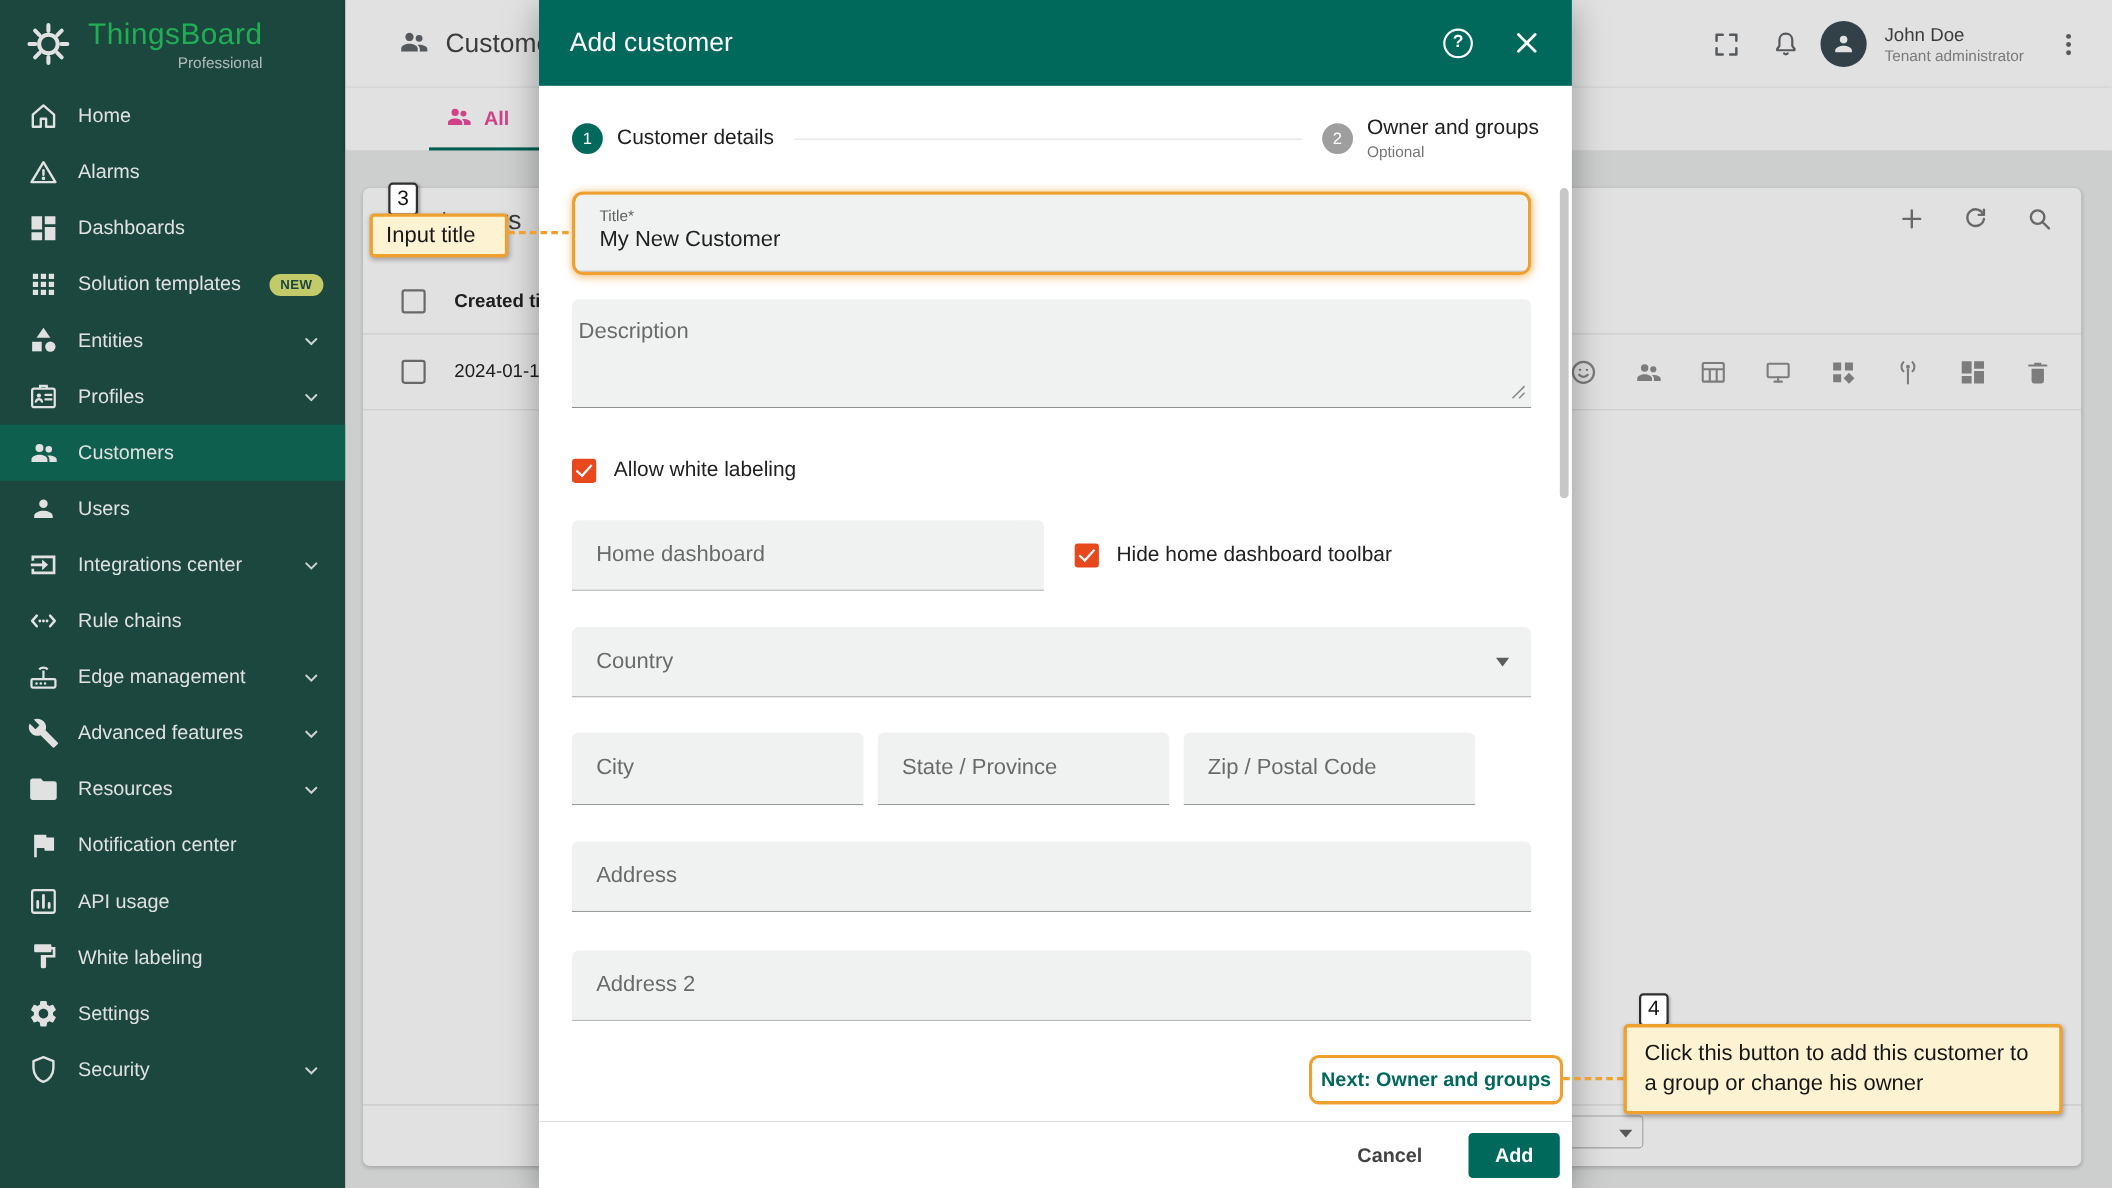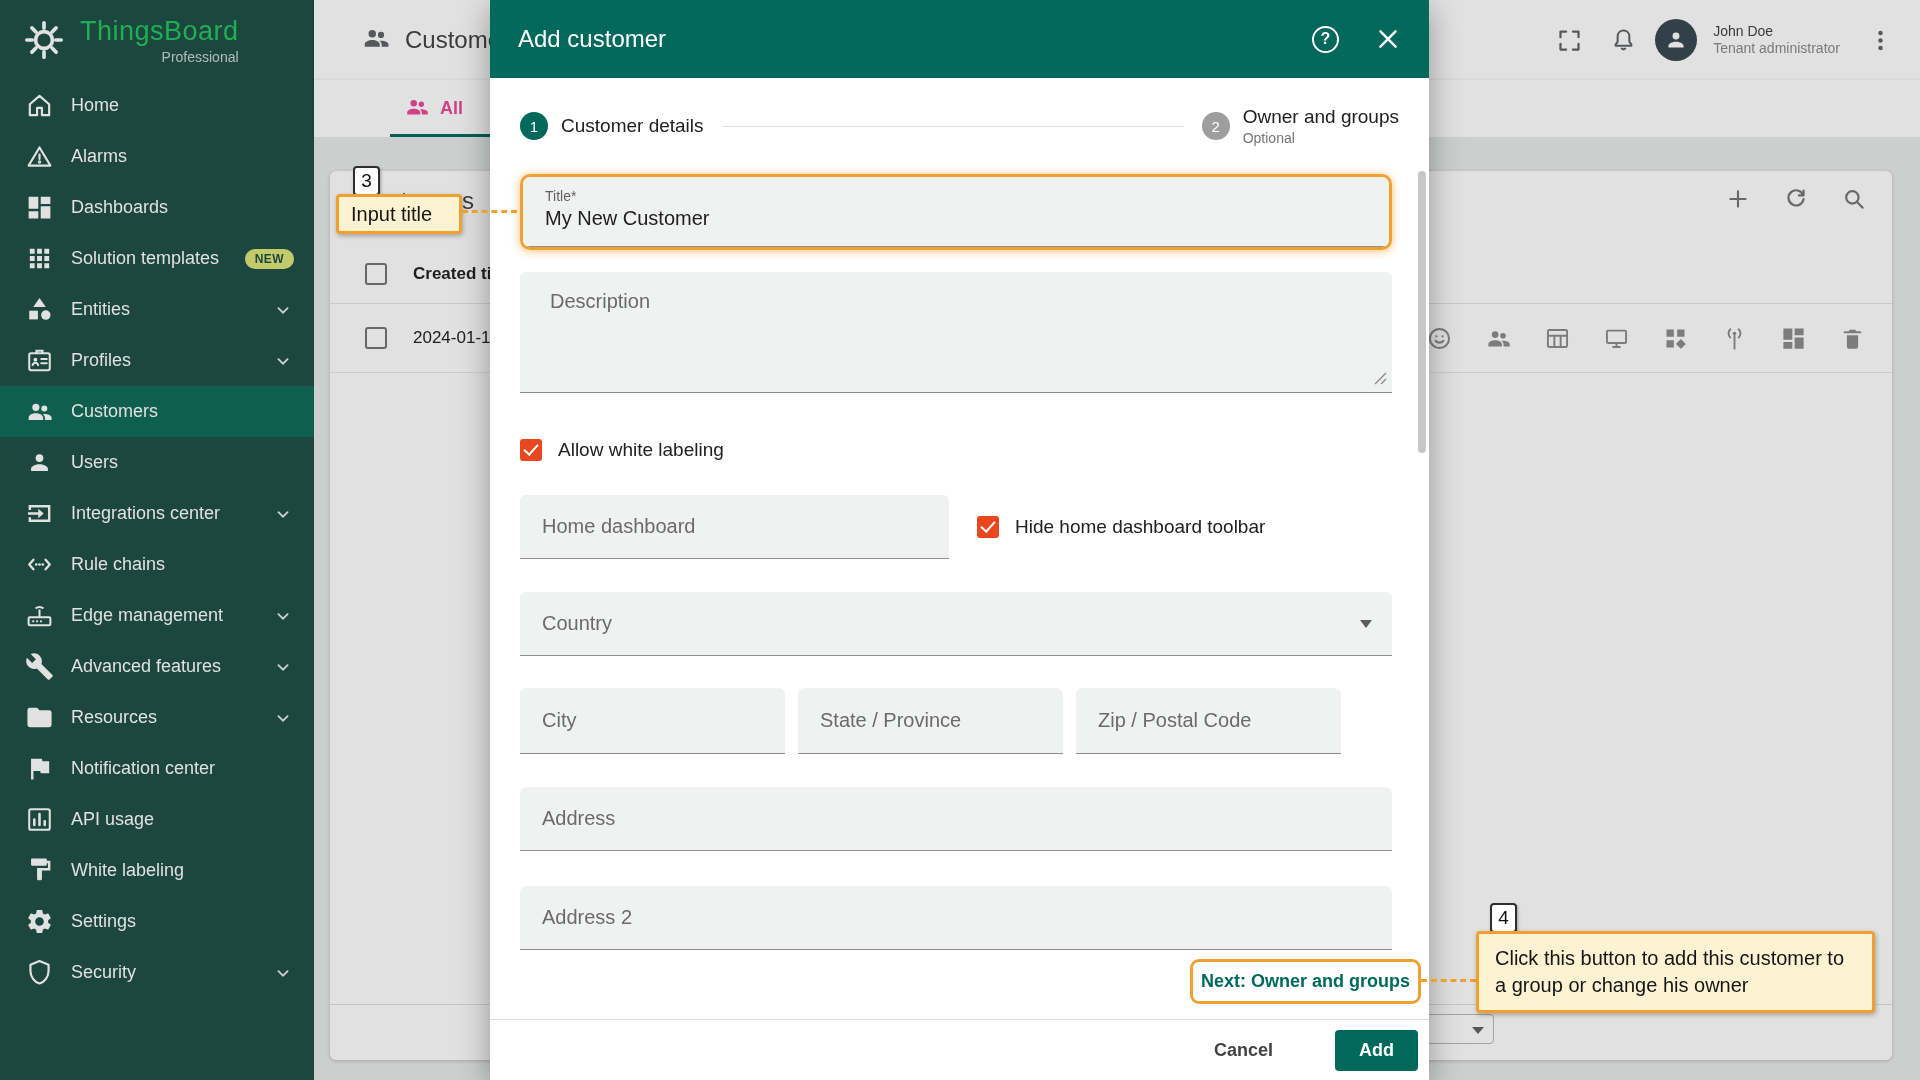--- a/index.html
+++ b/index.html
@@ -26,21 +26,21 @@
   
   .topbar{position:absolute;left:314px;top:0;right:0;height:80px;background:#fff;box-shadow:0 1px 3px rgba(0,0,0,.2);z-index:1}
   .tb-title-group{position:absolute;left:47px;top:0;height:80px;display:flex;align-items:center;gap:14px;color:#5f6368}
   .tb-title{font-size:24px;color:#424242;font-weight:normal;white-space:nowrap}
   .tb-right{position:absolute;right:18px;top:0;height:80px;display:flex;align-items:center;gap:10px}
   .tbtn{width:44px;height:44px;display:flex;align-items:center;justify-content:center;color:#5f6368;background:none;border:0;cursor:pointer}
   .tbtn svg{width:27px;height:27px}
   .avatar{width:42px;height:42px;border-radius:50%;background:#37474f;display:flex;align-items:center;justify-content:center;color:#fff}
   .avatar svg{width:26px;height:26px}
   .user-block{margin:0 8px 0 6px;line-height:1.25}
-  .user-name{font-size:14px;color:#424242}
+  .user-name{font-size:17px;color:#424242}
   .user-role{font-size:14px;color:#8a8a8a}
 
   
   .tabstrip{position:absolute;left:314px;top:80px;right:0;height:57px;background:#fff;box-shadow:0 1px 4px rgba(0,0,0,.18);z-index:1}
   .tab-all{position:absolute;left:90px;top:0;bottom:0;display:flex;align-items:center;gap:10px;color:#ec4899;cursor:pointer}
   .tab-all .tab-label{font-size:18px;font-weight:bold}
   .tab-underline{position:absolute;left:76px;bottom:0;width:120px;height:3px;background:#00695c}
 
   
   .content{position:absolute;left:314px;top:137px;right:0;bottom:0;background:#e9ebea;z-index:1}
@@ -83,41 +83,41 @@
   .step2-sub{font-size:14px;color:#757575}
   .dialog-body{position:relative;padding:0 37px 0 30px}
   .ffield{background:#f0f2f1;border-bottom:1px solid #8f8f8f;border-radius:6px 6px 0 0;display:flex;align-items:center;padding:0 22px;position:relative}
   .finput{border:0;background:transparent;outline:none;font-family:inherit;font-size:20px;color:#212121;width:100%}
   .finput::placeholder{color:#6a6a6a;opacity:1}
   .title-ring{border:3px solid #efa02f;border-radius:10px;box-shadow:0 1px 8px rgba(239,160,47,.7);overflow:hidden}
   .title-field{display:block;height:70px;padding:11px 22px 0;border-bottom:1px solid #8f8f8f}
   .flabel{font-size:14px;color:#5f5f5f}
   .title-input{margin-top:3px;font-size:20px}
   .desc-wrap{position:relative;margin-top:22px}
-  .desc{display:block;width:100%;height:121px;padding:18px 30px;resize:none;border:0;border-bottom:1px solid #8f8f8f;background:#f0f2f1;border-radius:6px 6px 0 0;font-family:inherit;font-size:20px;color:#212121;outline:none}
+  .desc{display:block;width:100%;height:99px;padding:18px 6px;resize:none;border:0;border-bottom:1px solid #8f8f8f;background:#f0f2f1;border-radius:6px 6px 0 0;font-family:inherit;font-size:20px;color:#212121;outline:none}
   .desc::placeholder{color:#6a6a6a;opacity:1}
   .resize-corner{position:absolute;right:5px;bottom:8px;color:#8a8a8a}
   .cb-row{display:flex;align-items:center;gap:16px;margin-top:43px;height:27px;cursor:pointer}
   .cbx{width:22px;height:22px;border-radius:3px;background:#e8481e;position:relative;flex:none}
   .cbx::after{content:"";position:absolute;left:7px;top:2px;width:6px;height:12px;border:solid #fff;border-width:0 2.6px 2.6px 0;transform:rotate(42deg)}
   .cb-label{font-size:19px;color:#212121;white-space:nowrap}
   .hd-row{display:flex;align-items:center;margin-top:32px}
   .home-field{width:429px;height:64px;flex:none}
   .hd-row .cb-row{margin-top:0;margin-left:28px}
   .country-field{margin-top:33px;height:64px;cursor:pointer}
   .select-ph{font-size:20px;color:#6a6a6a}
   .select-arrow{position:absolute;right:20px;top:28px;width:0;height:0;border-left:6.5px solid transparent;border-right:6.5px solid transparent;border-top:8px solid #5c5c5c}
   .triple{display:flex;gap:13px;margin-top:32px}
   .triple .ffield{width:265px;height:66px;flex:none}
   .addr{margin-top:33px;height:64px}
   .addr2{margin-top:35px;height:64px}
   .next-ring{position:absolute;top:959px;right:8px;border:3px solid #efa02f;border-radius:9px;background:#fff;z-index:5}
   .next-btn{display:block;background:#fff;border:0;border-radius:6px;padding:9px 8px;font-family:inherit;font-size:18px;font-weight:bold;color:#00695c;cursor:pointer;white-space:nowrap}
   .dlg-scrollbar{position:absolute;right:3px;top:171px;width:8px;height:282px;background:#c7c7c7;border-radius:4px}
-  .dialog-footer{position:absolute;left:0;right:0;bottom:0;height:61px;border-top:1px solid #e0e0e0;display:flex;align-items:center;justify-content:flex-end;gap:56px;padding-right:11px;background:#fff}
+  .dialog-footer{position:absolute;left:0;right:0;bottom:0;height:61px;border-top:1px solid #e0e0e0;display:flex;align-items:center;justify-content:flex-end;gap:36px;padding-right:11px;background:#fff}
   .cancel-btn{background:none;border:0;font-family:inherit;font-size:18px;font-weight:bold;color:#424242;cursor:pointer;padding:8px 6px}
   .add-btn{background:#00695c;border:0;border-radius:4px;color:#fff;font-family:inherit;font-size:18px;font-weight:bold;padding:10px 24px;cursor:pointer}
 
   
   .anno{position:absolute;z-index:60}
   .anno-badge{width:27px;height:30px;background:#fff;border:2.5px solid #2f2f2f;border-radius:4px;display:flex;align-items:center;justify-content:center;font-size:19px;color:#111;box-shadow:1px 2px 3px rgba(0,0,0,.3)}
   .anno-box{background:#fdf2d2;border:3px solid #efa02f;border-radius:4px;color:#161616;box-shadow:1px 2px 5px rgba(0,0,0,.28)}
   .box3{left:336px;top:194px;width:126px;height:40px;display:flex;align-items:center;padding:0 12px;font-size:20px}
   .b3{left:353px;top:166px}
   .box4{left:1476px;top:931px;width:399px;padding:11px 16px;font-size:20px;line-height:27px}

